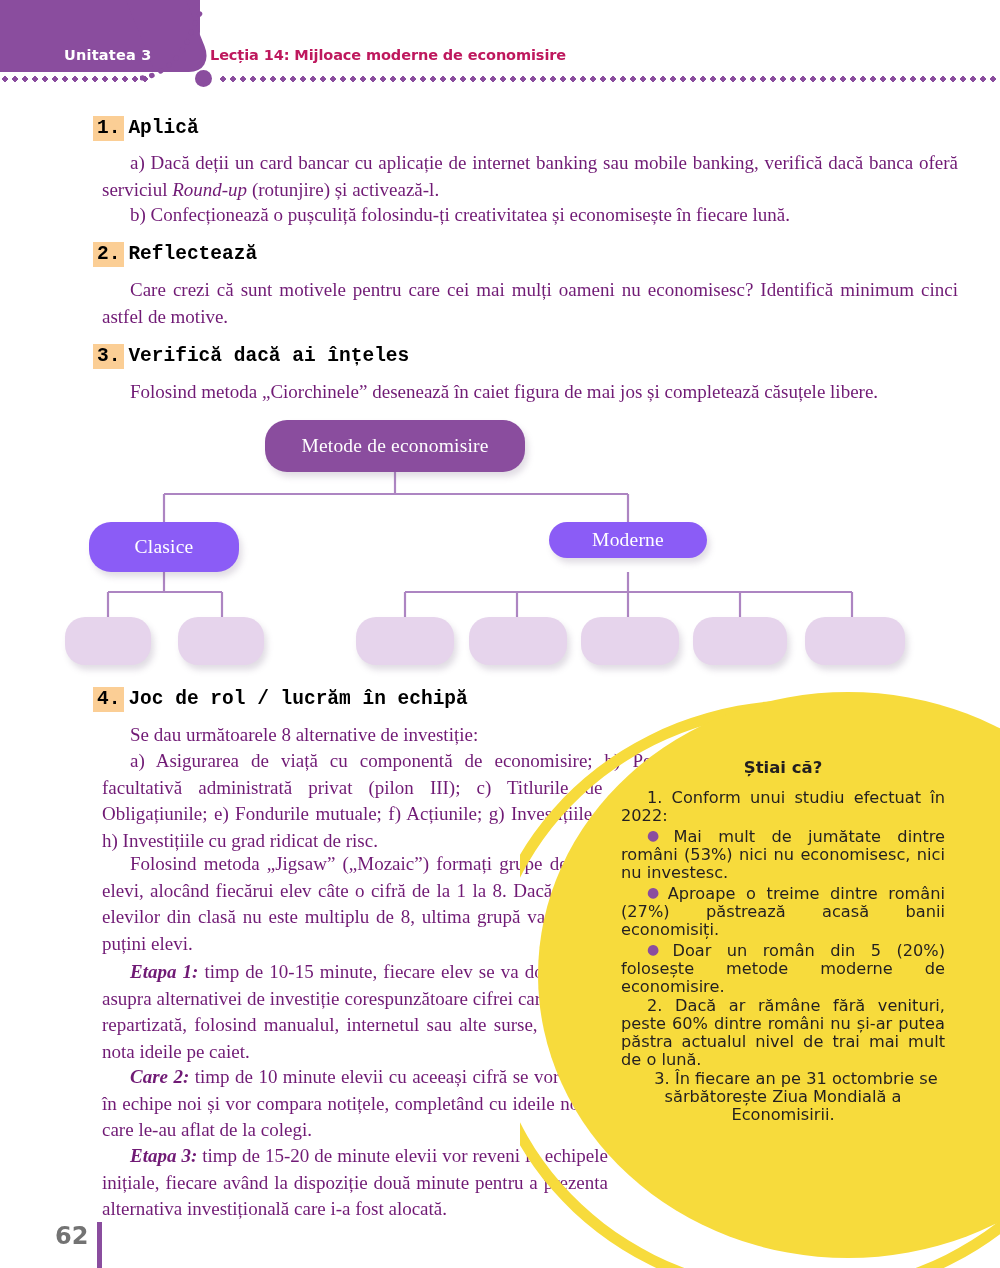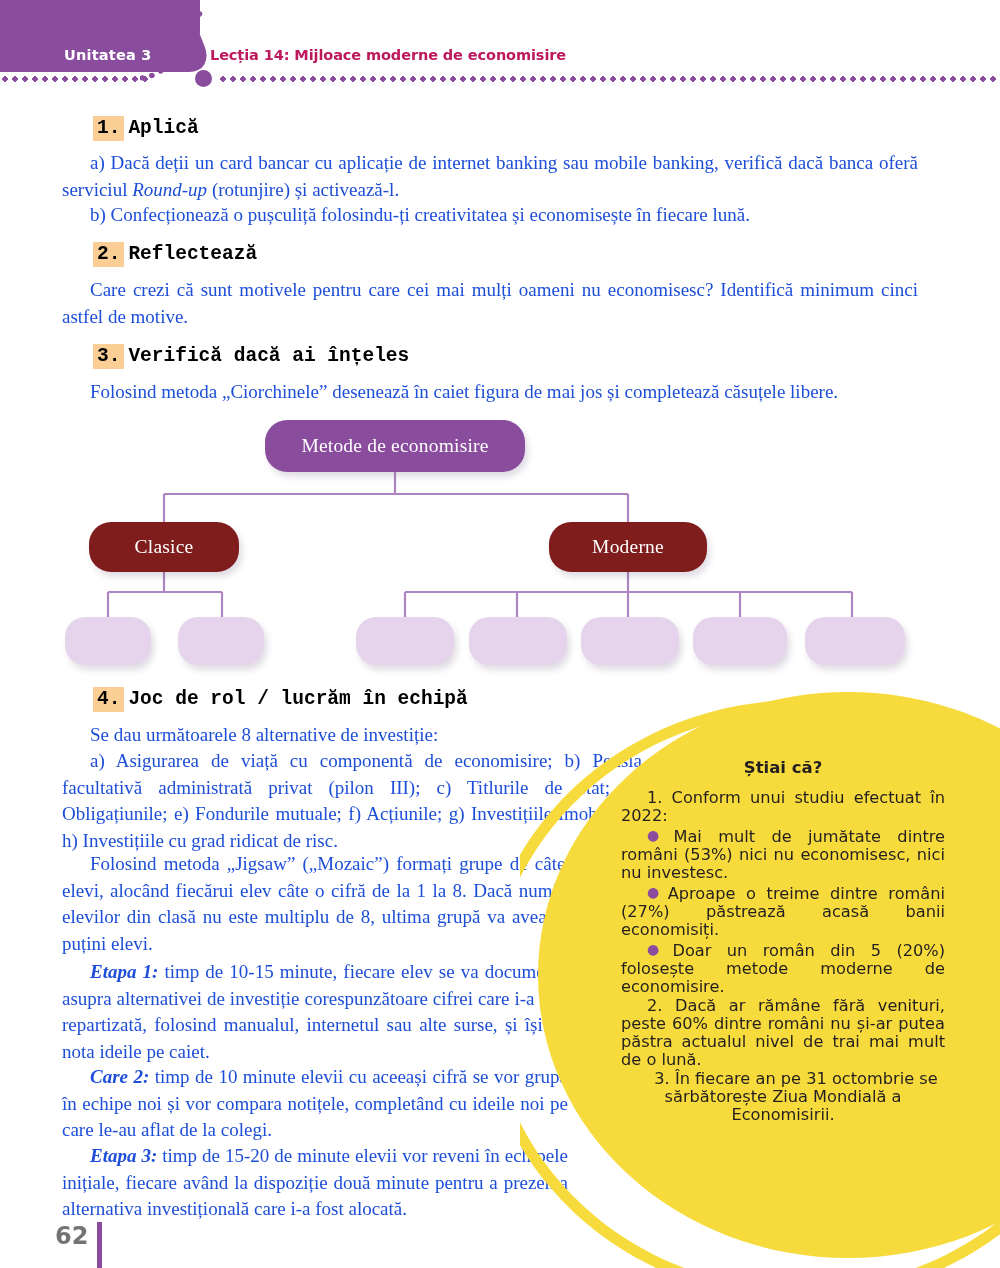--- a/index.html
+++ b/index.html
@@ -107,22 +107,23 @@
     background: #FBCE95;
     padding: 1px 4px 2px 4px;
     margin-right: 4px;
     font-weight: bold;
   }
   .para {
     position: absolute;
     font-family: "Liberation Serif", serif;
     font-size: 19px;
     line-height: 26.5px;
-    color: #1d4ed8;
+    color: #701a75;
     text-align: justify;
+    margin-left: 40px;
   }
   .para .ital { font-style: italic; }
   .para .boldital { font-style: italic; font-weight: bold; }
 
   
   #diagram {
     position: absolute;
     left: 60px; top: 410px;
     width: 880px; height: 262px;
   }
@@ -136,21 +137,21 @@
     font-family: "Liberation Serif", serif;
     color: #ffffff;
     box-sizing: border-box;
   }
   .node-root {
     background: #8A4D9E;
     font-size: 19.5px;
     letter-spacing: .2px;
   }
   .node-mid {
-    background: #7f1d1d;
+    background: #8b5cf6;
     font-size: 19.5px;
     letter-spacing: .2px;
   }
   .node-leaf {
     background: #E6D4EC;
     border-radius: 20px;
   }
   #diagram svg.connectors {
     position: absolute;
     left: 0; top: 0;
@@ -283,21 +284,21 @@
       <line x1="345" y1="182" x2="345" y2="207" stroke="#AD85C2" stroke-width="2.2"></line>
       <line x1="457" y1="182" x2="457" y2="207" stroke="#AD85C2" stroke-width="2.2"></line>
       <line x1="568" y1="182" x2="568" y2="207" stroke="#AD85C2" stroke-width="2.2"></line>
       <line x1="680" y1="182" x2="680" y2="207" stroke="#AD85C2" stroke-width="2.2"></line>
       <line x1="792" y1="182" x2="792" y2="207" stroke="#AD85C2" stroke-width="2.2"></line>
     </svg>
 
     <div class="node node-root" style="left:205px; top:10px; width:260px; height:52px;">Metode de economisire</div>
 
     <div class="node node-mid" style="left:29px; top:112px; width:150px; height:50px;">Clasice</div>
-    <div class="node node-mid" style="left:489px; top:112px; width:158px; height:50px;">Moderne</div>
+    <div class="node node-mid" style="left:489px; top:112px; width:158px; height:36px;">Moderne</div>
 
     <div class="node node-leaf" style="left:5px; top:207px; width:86px; height:48px;"></div>
     <div class="node node-leaf" style="left:118px; top:207px; width:86px; height:48px;"></div>
     <div class="node node-leaf" style="left:296px; top:207px; width:98px; height:48px;"></div>
     <div class="node node-leaf" style="left:409px; top:207px; width:98px; height:48px;"></div>
     <div class="node node-leaf" style="left:521px; top:207px; width:98px; height:48px;"></div>
     <div class="node node-leaf" style="left:633px; top:207px; width:94px; height:48px;"></div>
     <div class="node node-leaf" style="left:745px; top:207px; width:100px; height:48px;"></div>
   </div>
 

